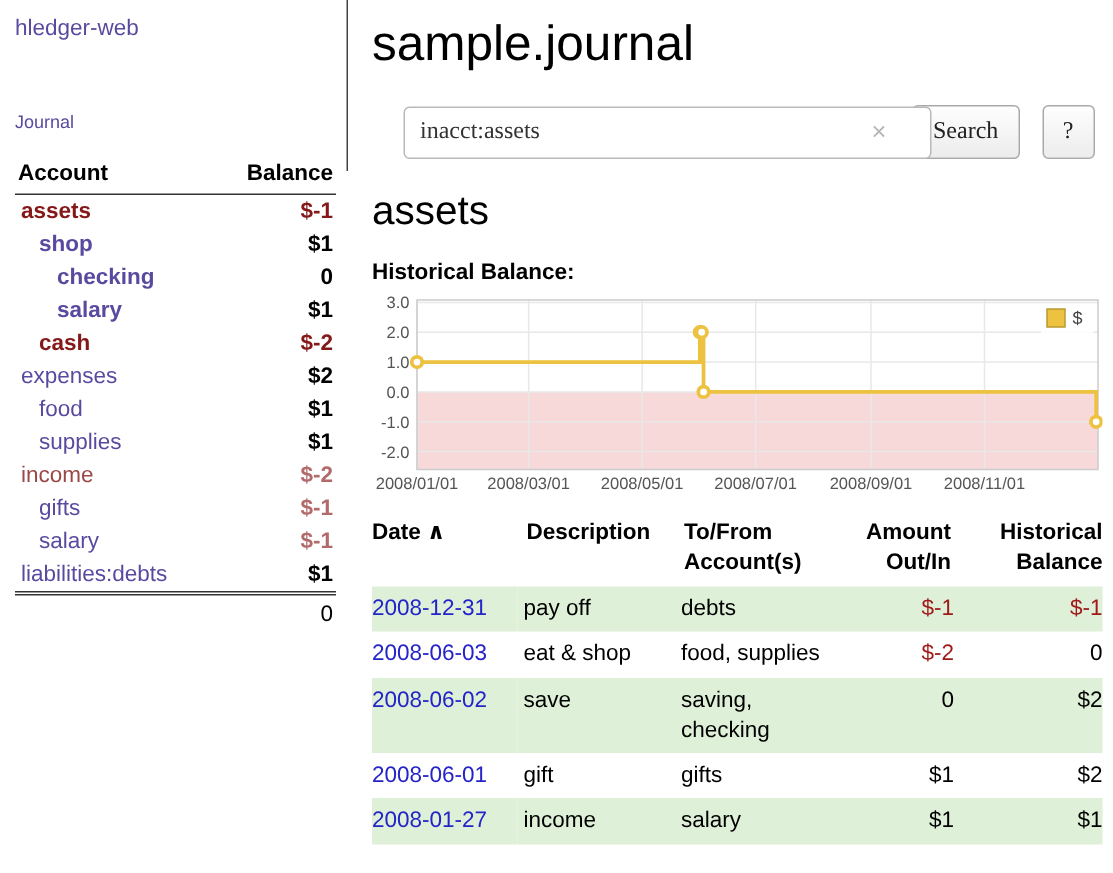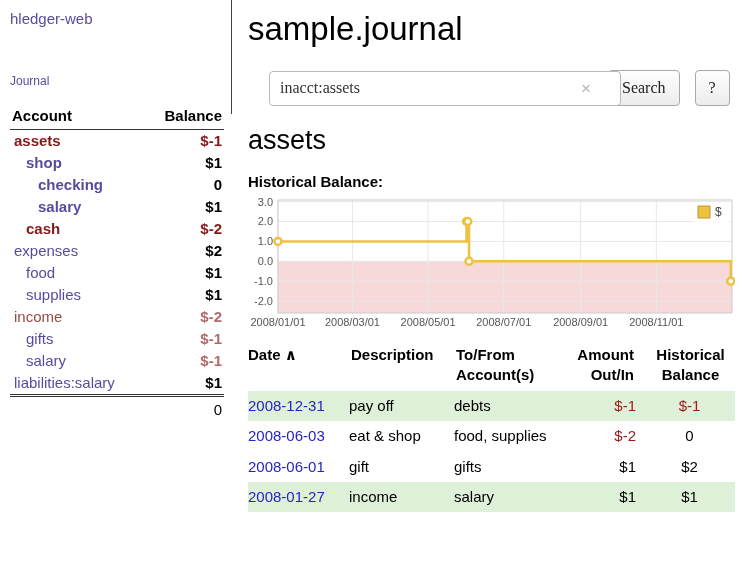--- a/index.html
+++ b/index.html
@@ -66,21 +66,21 @@
   table.register col.c-date{width:97px;}
   table.register col.c-desc{width:105px;}
   table.register col.c-acct{width:120px;}
   table.register col.c-amt{width:70px;}
   table.register col.c-bal{width:95px;}
   table.register th{font-weight:bold;text-align:left;vertical-align:top;
     padding:3px 6px 7px;line-height:1.3;}
   table.register th.r,table.register td.r{text-align:right;}
   table.register td{padding:5px 4px;vertical-align:top;line-height:1.35;}
   table.register th:first-child,table.register td:first-child{padding-left:0;}
-  table.register th:last-child,table.register td:last-child{padding-right:0;text-align:center;}
+  table.register th:last-child,table.register td:last-child{padding-right:0;}
   tr.shade{background:var(--row-shade);}
   .datelink{color:var(--date-link-blue);}
   .amt.neg{color:var(--neg-amount);}
   .sort{font-weight:bold;}
 </style>
 </head>
 <body>
 
 <div class="app">
 
@@ -134,21 +134,21 @@
         </tr>
         <tr>
           <td class="acct ind1"><a class="purple">gifts</a></td>
           <td class="bal negL">$-1</td>
         </tr>
         <tr>
           <td class="acct ind1"><a class="purple">salary</a></td>
           <td class="bal negL">$-1</td>
         </tr>
         <tr>
-          <td class="acct ind0"><a class="purple">liabilities:salary</a></td>
+          <td class="acct ind0"><a class="purple">liabilities:debts</a></td>
           <td class="bal">$1</td>
         </tr>
         <tr class="total">
           <td></td>
           <td class="bal">0</td>
         </tr>
       </tbody>
     </table>
     <div class="side-divider"></div>
   </aside>
@@ -250,20 +250,30 @@
         <tr>
           <td><a class="datelink">2008-06-03</a></td>
           <td>eat &amp; shop</td>
           <td>
             <div>food, supplies</div>
             <div></div>
           </td>
           <td class="r amt neg">$-2</td>
           <td class="r amt">0</td>
         </tr>
+        <tr class="shade">
+          <td><a class="datelink">2008-06-02</a></td>
+          <td>save</td>
+          <td>
+            <div>saving,</div>
+            <div>checking</div>
+          </td>
+          <td class="r amt">0</td>
+          <td class="r amt">$2</td>
+        </tr>
         <tr>
           <td><a class="datelink">2008-06-01</a></td>
           <td>gift</td>
           <td>
             <div>gifts</div>
             <div></div>
           </td>
           <td class="r amt">$1</td>
           <td class="r amt">$2</td>
         </tr>

